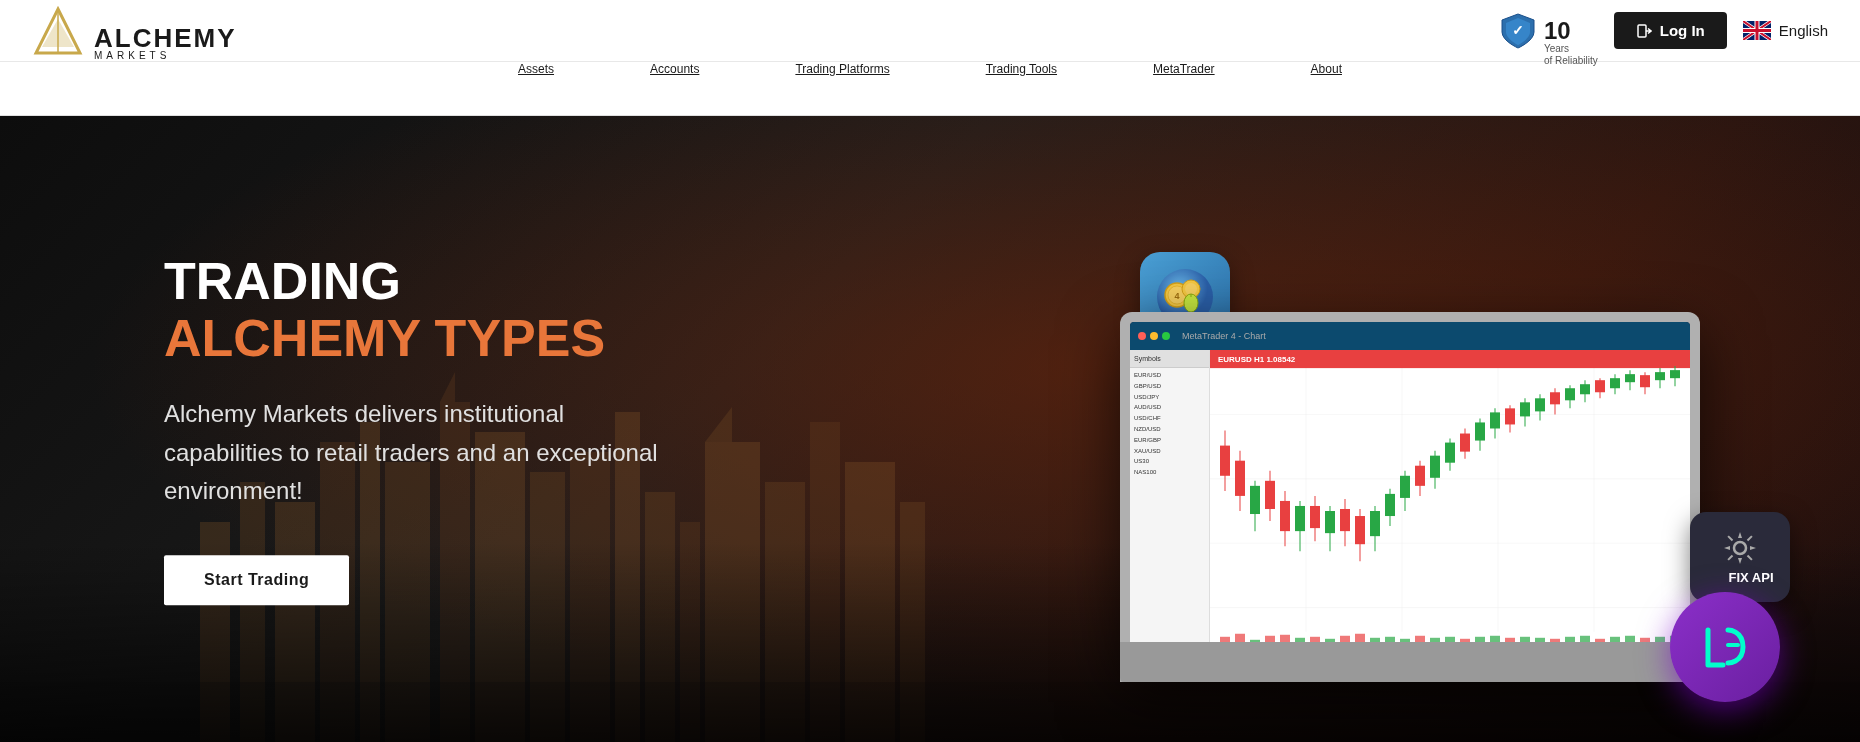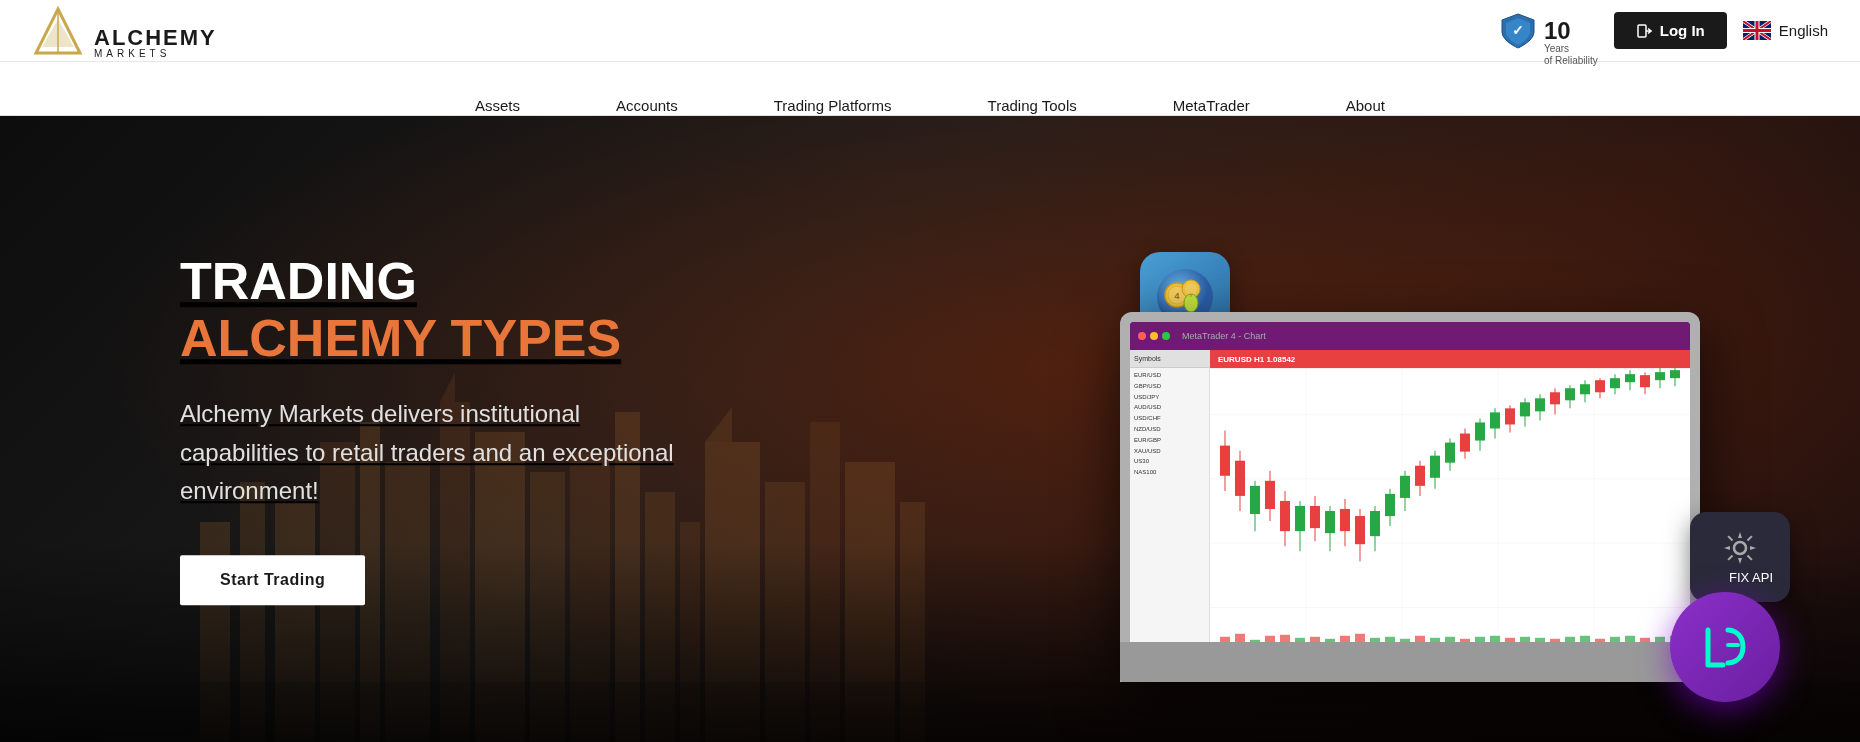--- a/index.html
+++ b/index.html
@@ -23,21 +23,21 @@
     .logo-icon {
       width: 52px;
       height: 52px;
     }
     .logo-text {
       display: flex;
       flex-direction: column;
       line-height: 1;
     }
     .logo-text .alchemy {
-      font-size: 22px;
+      font-size: 26px;
       font-weight: 700;
       letter-spacing: 2px;
       color: #1a1a1a;
       margin-top: 24px;
     }
     .logo-text .markets {
       font-size: 10px;
       letter-spacing: 4px;
       color: #1a1a1a;
     }
@@ -105,50 +105,50 @@
       justify-content: center;
       background: #fff;
       height: 54px;
       border-bottom: 1px solid #e0e0e0;
       gap: 0;
     }
     .nav-item {
       padding: 0 48px;
       height: 54px;
       display: flex;
-      align-items: flex-end;
-      font-size: 15px;
+      align-items: flex-start;
+      font-size: 12px;
       color: #1a1a1a;
       cursor: pointer;
       font-weight: 500;
       border-bottom: 2px solid transparent;
+      text-decoration: underline;
     }
 
     
     .hero {
       width: 1860px;
       height: 626px;
       position: relative;
       overflow: hidden;
       background: #1a1a1a;
     }
     .hero-bg {
       position: absolute;
       inset: 0;
       background: 
         radial-gradient(ellipse at 60% 40%, rgba(120,40,10,0.55) 0%, transparent 65%),
         linear-gradient(135deg, #0d0d0d 0%, #1c1c1c 40%, #2a1510 70%, #1a0d0d 100%);
     }
     .hero-content {
       position: absolute;
-      left: 180px;
+      left: 164px;
       top: 50%;
       transform: translateY(-50%);
       max-width: 640px;
-      text-decoration: underline;
     }
     .hero-title {
       font-size: 52px;
       font-weight: 900;
       line-height: 1.1;
       margin-bottom: 28px;
     }
     .hero-title .white { color: #fff; }
     .hero-title .orange { color: #e8763a; }
     .hero-subtitle {
@@ -212,21 +212,21 @@
     
     .chart-area {
       width: 100%;
       height: 100%;
       background: #1a1a2e;
       position: relative;
       overflow: hidden;
     }
     .chart-toolbar {
       height: 28px;
-      background: #701a75;
+      background: #0c4a6e;
       display: flex;
       align-items: center;
       padding: 0 8px;
       gap: 4px;
     }
     .chart-dot { width: 8px; height: 8px; border-radius: 50%; }
     .dot-red { background: #ff5f57; }
     .dot-yellow { background: #febc2e; }
     .dot-green { background: #28c840; }
     .chart-body {
@@ -260,21 +260,21 @@
       height: 90px;
       background: #2a2a3a;
       border-radius: 16px;
       display: flex;
       flex-direction: column;
       align-items: center;
       justify-content: center;
       gap: 4px;
       box-shadow: 0 8px 24px rgba(0,0,0,0.5);
     }
-    .fixapi-icon .label { font-size: 13px; color: #fff; font-weight: 400; margin-left: 22px; }
+    .fixapi-icon .label { font-size: 13px; color: #fff; font-weight: 700; margin-left: 22px; }
 
     
     .purple-widget {
       position: absolute;
       bottom: 20px;
       right: 20px;
       width: 110px;
       height: 110px;
       background: linear-gradient(135deg, #8b2fc9 0%, #6a1fa0 100%);
       border-radius: 50%;

